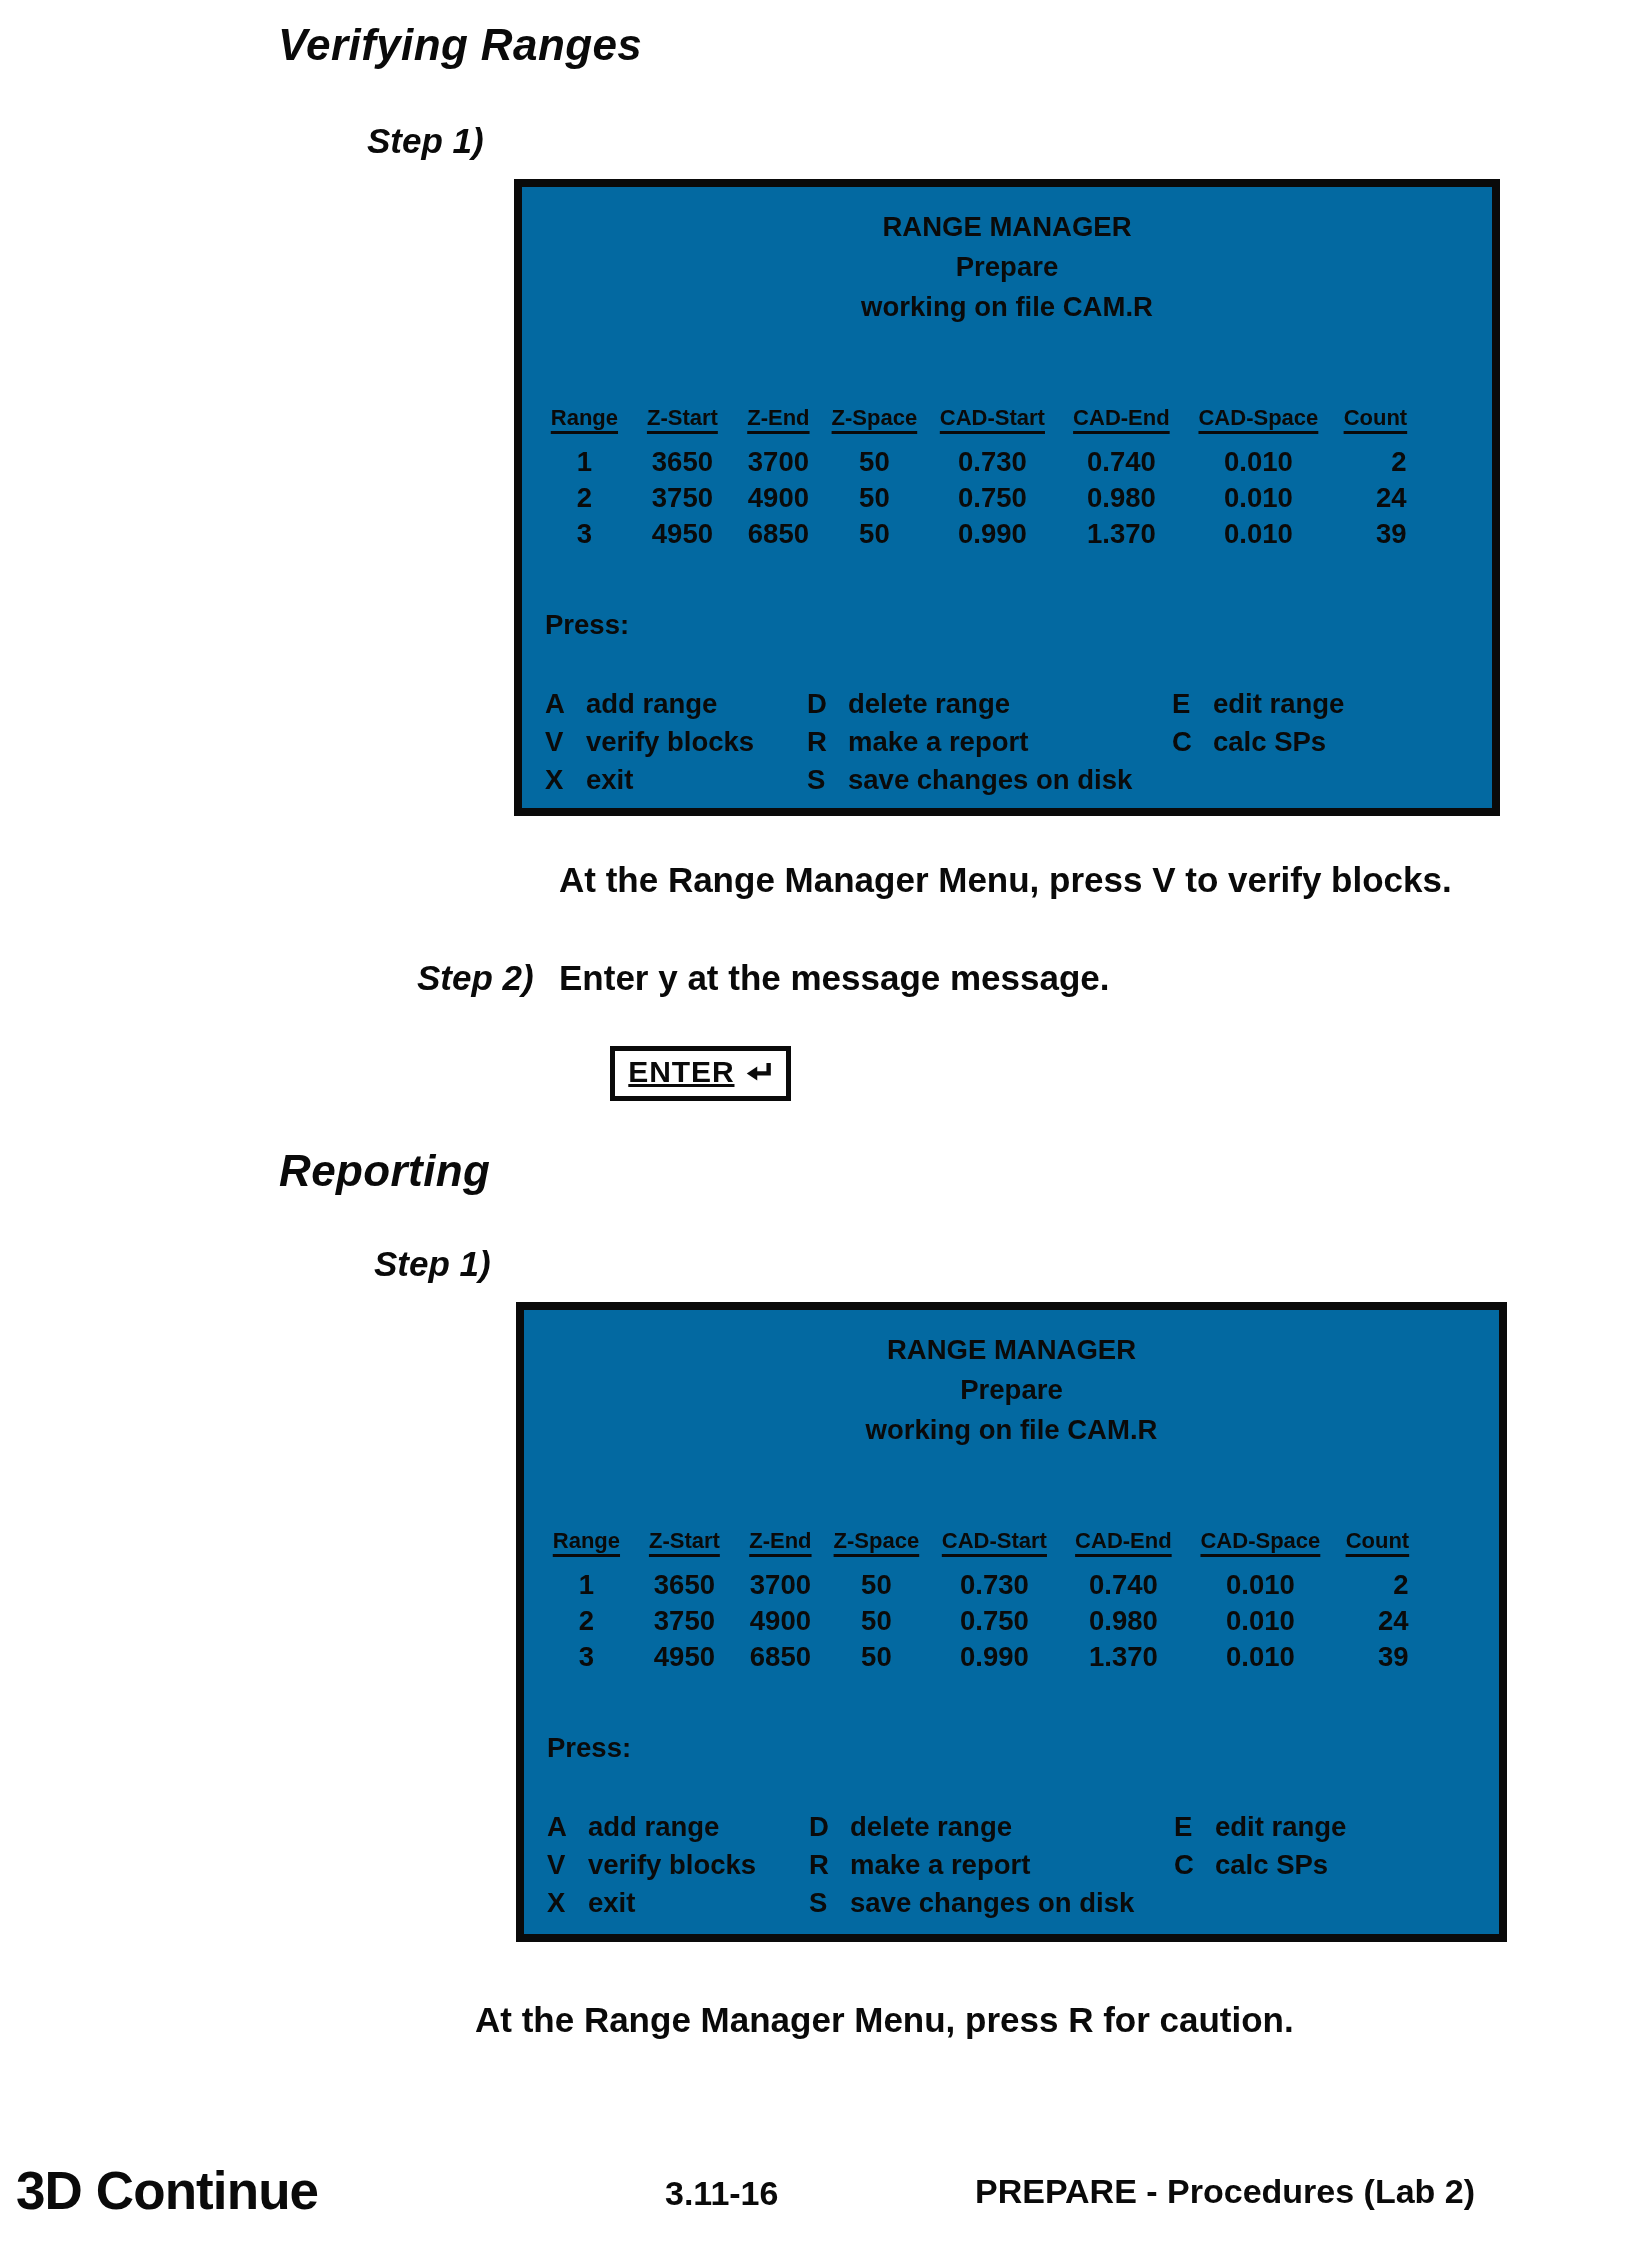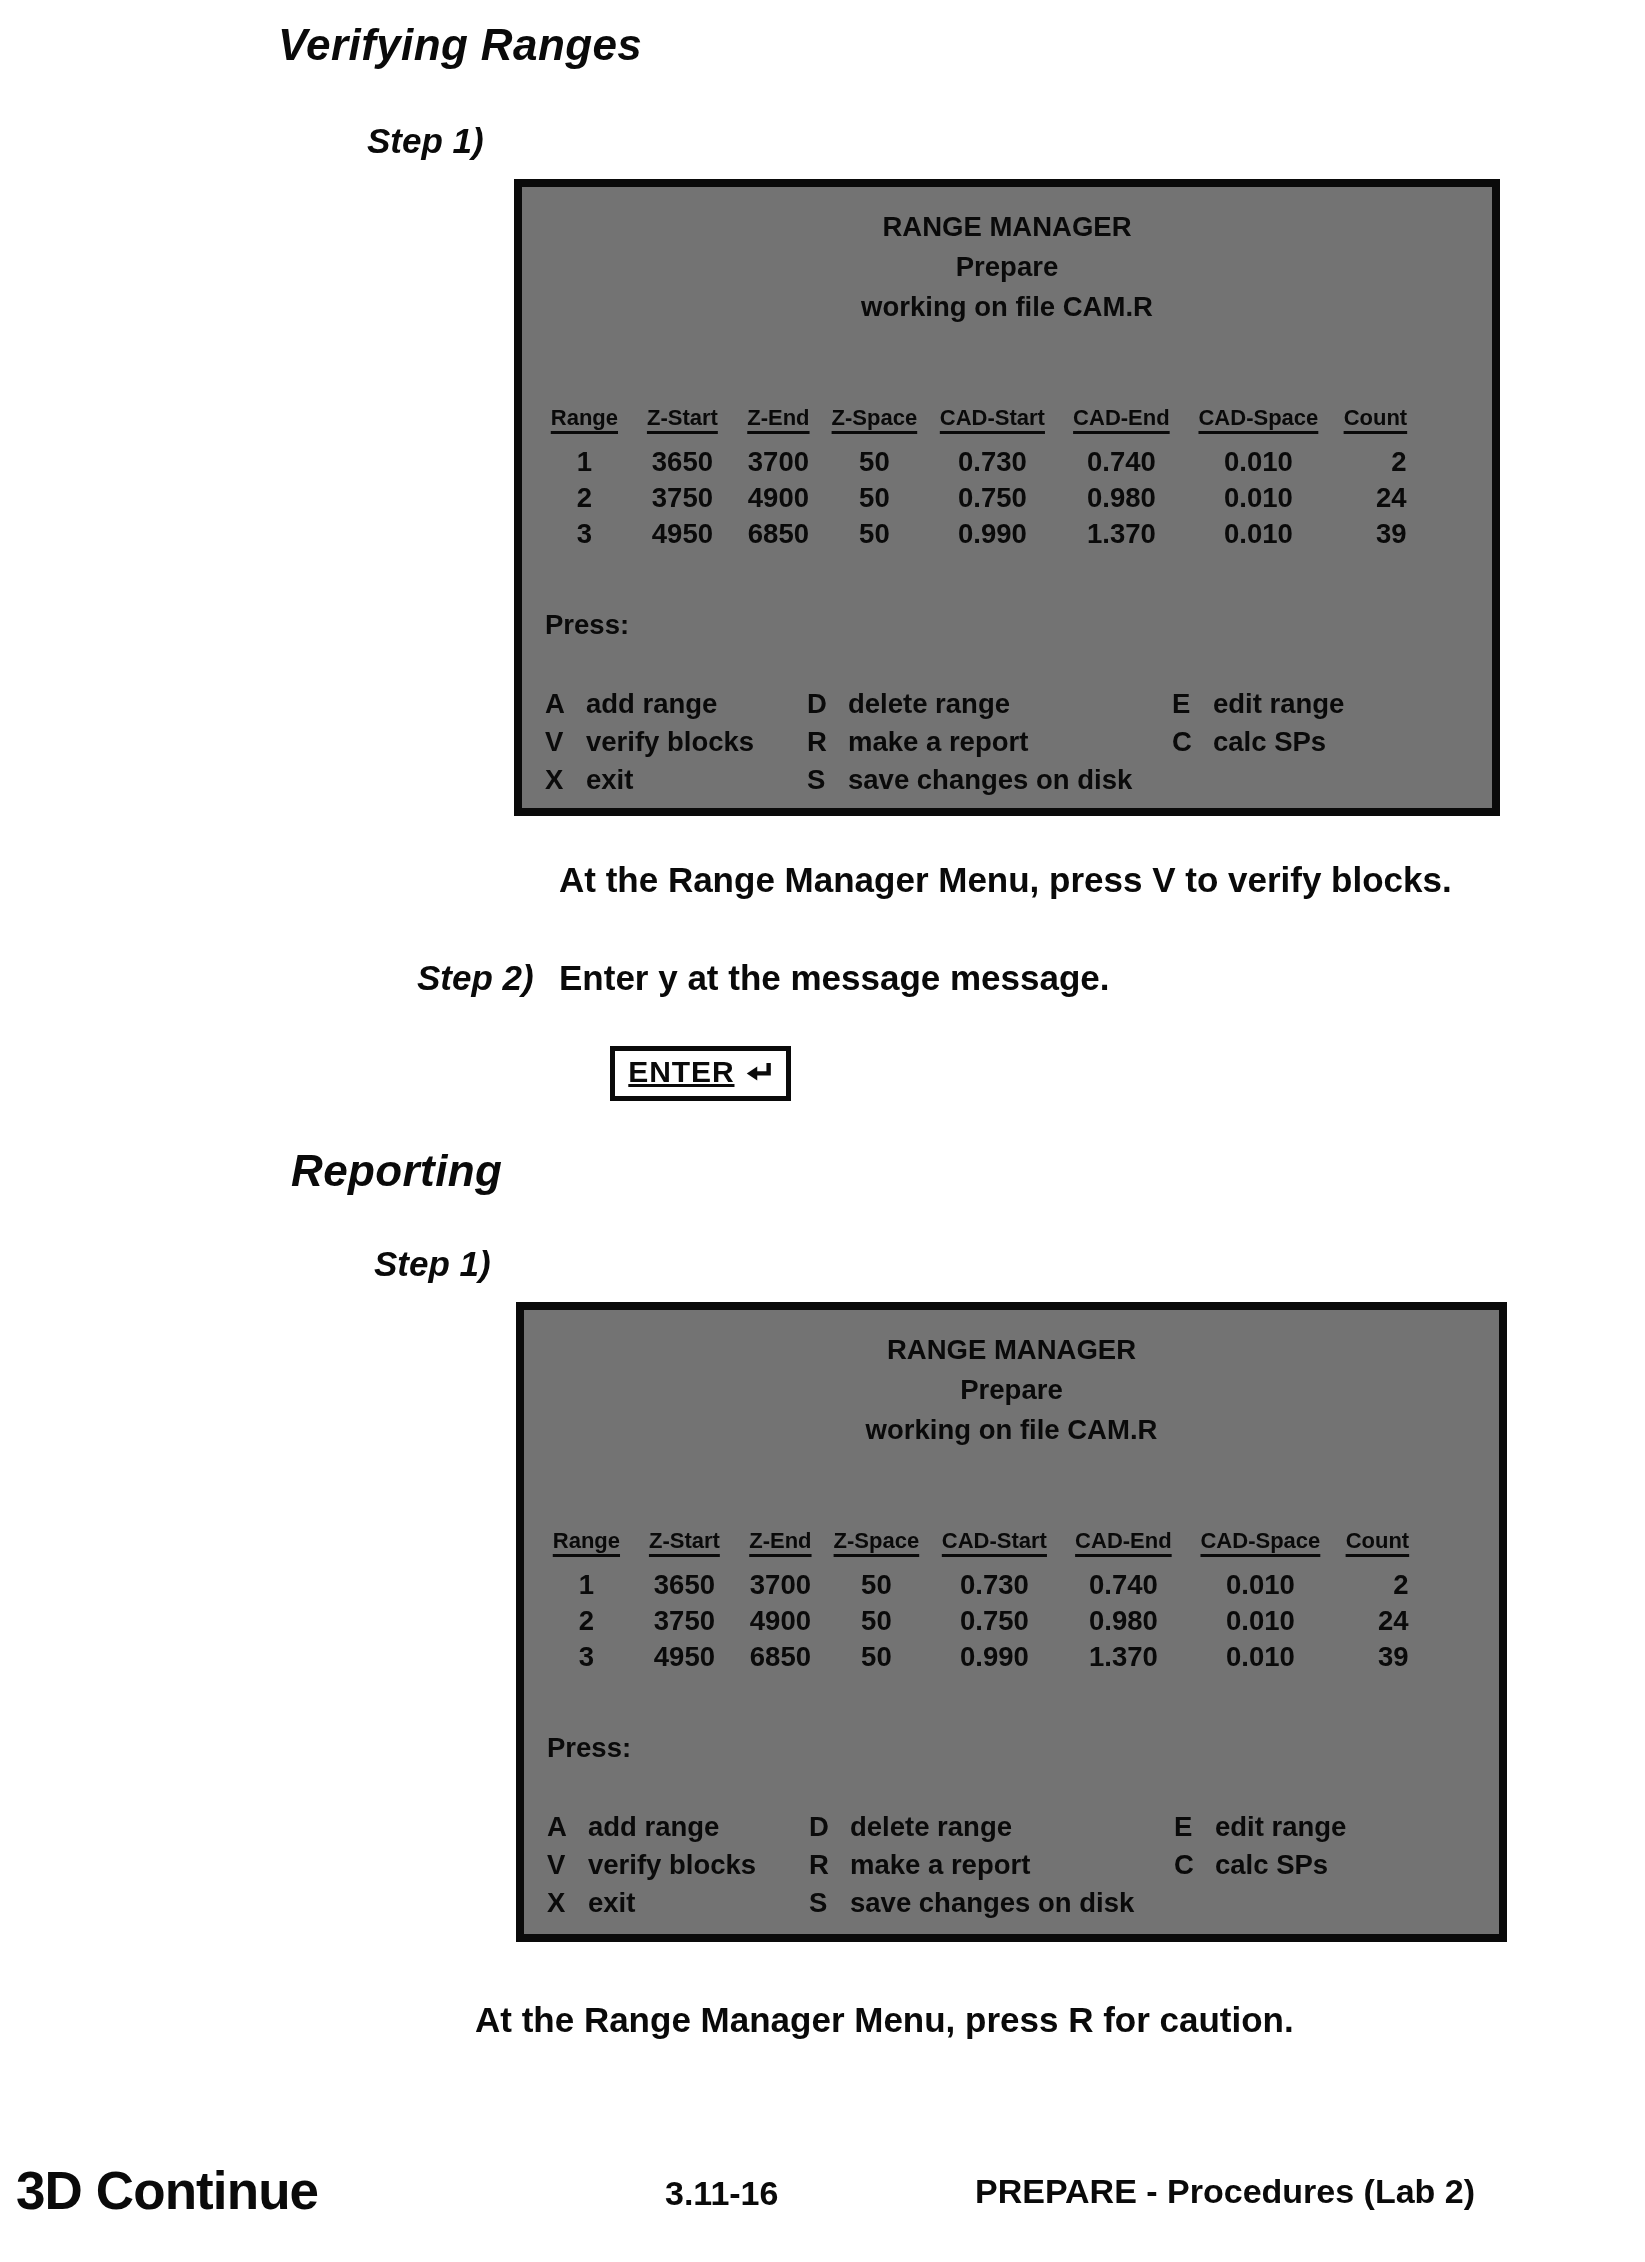--- a/index.html
+++ b/index.html
@@ -10,21 +10,21 @@
     font-family:"Liberation Sans","DejaVu Sans",sans-serif;
     position:relative;
     overflow:hidden;
   }
   .abs { position:absolute; }
   .sec-title { font-style:italic; font-weight:700; font-size:44px; letter-spacing:0.4px; }
   .step-label { font-style:italic; font-weight:700; font-size:35px; }
   .body-text { font-weight:700; font-size:35px; }
 
   
-  .screen-box { position:absolute; border:8.9px solid #0a0a0a; background:#737373; }
+  .screen-box { position:absolute; border:8.9px solid #0a0a0a; background:#0369a1; }
   .screen-title { padding-top:19.5px; text-align:center; font-weight:700; font-size:27.5px; line-height:40px; }
   table.ranges { border-collapse:separate; border-spacing:16px 0; margin:78px 0 0 8.9px; font-weight:700; table-layout:fixed; }
   .ranges th {
     font-size:22px; text-align:center; padding:0; height:39px; vertical-align:top;
     text-decoration:underline; text-decoration-thickness:2.7px; text-underline-offset:6.2px;
     white-space:nowrap;
   }
   .ranges td { font-size:27.5px; text-align:center; padding:0; height:36px; white-space:nowrap; }
   .ranges td:last-child { text-align:right; padding-right:4.4px; }
   .press { margin:57px 0 0 23px; font-weight:700; font-size:27.5px; }
@@ -159,21 +159,21 @@
 <div class="abs prompt-row" style="left:610px; top:1046px;">
   <span class="enter-key">
     <span>ENTER</span>
     <svg width="28" height="25" viewBox="0 0 32 28">
       <path d="M27 3 V15 H12" fill="none" stroke="#0a0a0a" stroke-width="5"></path>
       <path d="M14 7 L2 15 L14 23 Z" fill="#0a0a0a"></path>
     </svg>
   </span>
 </div>
 
-<h1 class="abs sec-title" style="left:279px; top:1146px;margin-left:12px;">Reporting</h1>
+<h1 class="abs sec-title" style="left:279px; top:1146px;">Reporting</h1>
 
 <div class="abs step-label" style="left:374px; top:1244px;">Step 1)</div>
 
 <div class="screen-box" style="left:516px; top:1302px; width:991px; height:640px;">
   <div class="screen-title">
     <div>RANGE MANAGER</div>
     <div>Prepare</div>
     <div>working on file CAM.R</div>
   </div>
   <table class="ranges">

